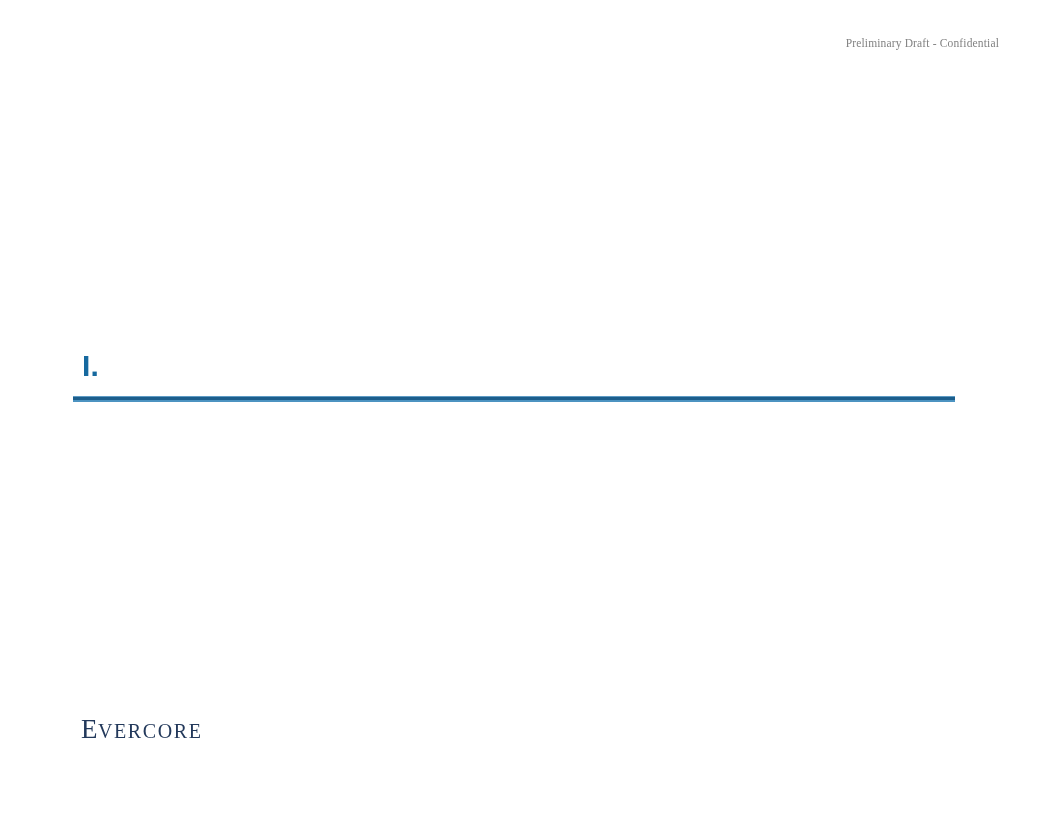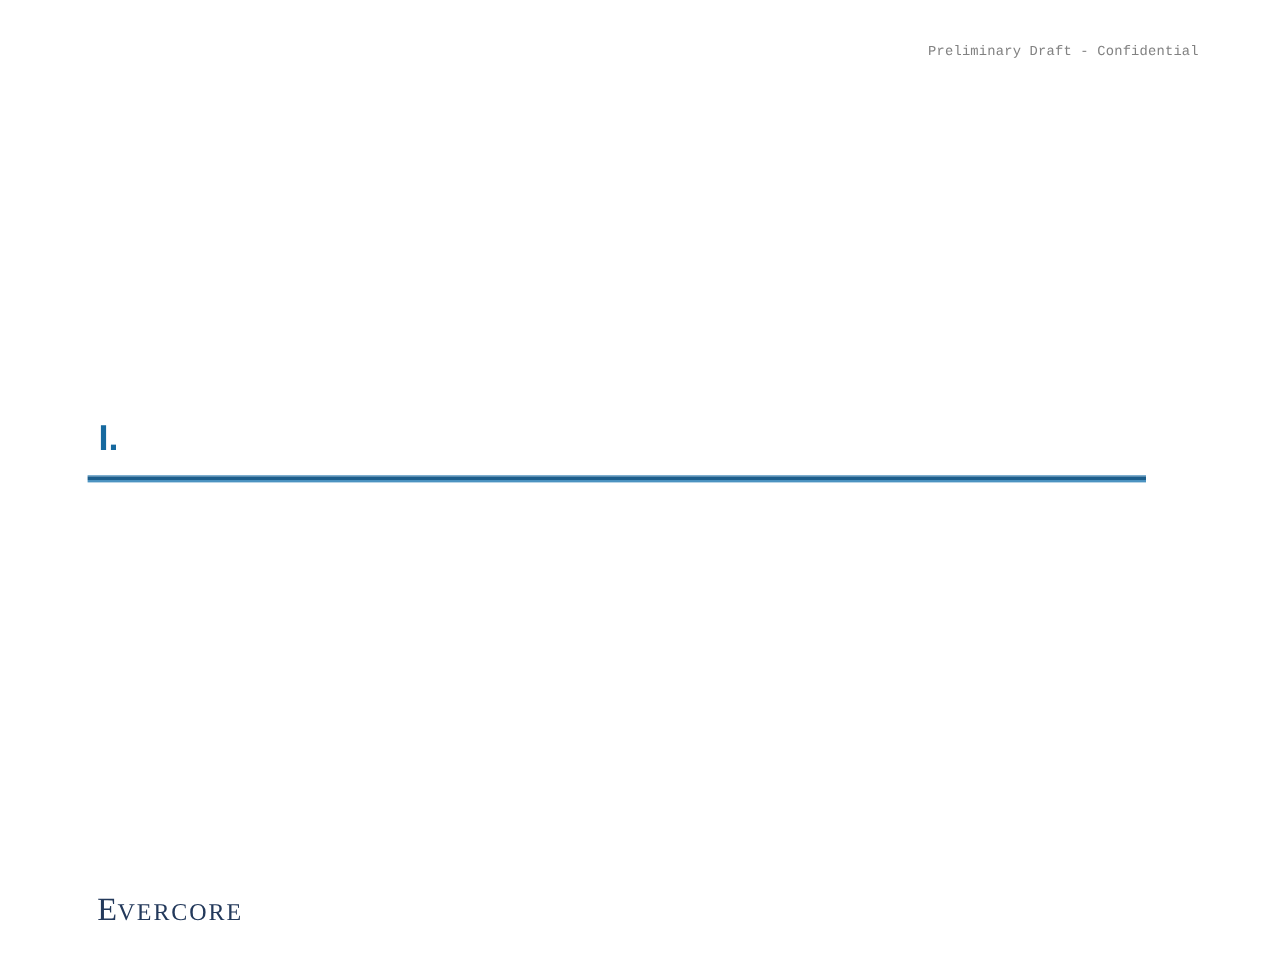--- a/index.html
+++ b/index.html
@@ -20,21 +20,21 @@
     height: 816px;
     background: #ffffff;
     overflow: hidden;
   }
 
   
   .header-note {
     position: absolute;
     top: 36px;
     right: 57px;
-    font-family: Liberation Mono, monospace;
+    font-family: Liberation Serif, serif;
     font-size: 11.5px;
     line-height: 15px;
     letter-spacing: 0.15px;
     color: #828282;
     white-space: nowrap;
     text-align: right;
   }
 
   
   .section-block {
@@ -98,21 +98,20 @@
 
   
   .logo {
     position: absolute;
     left: 81px;
     top: 716px;
     font-family: "Liberation Serif", "DejaVu Serif", serif;
     color: #23395B;
     white-space: nowrap;
     line-height: 1;
-    margin-top: 29px;
   }
   .logo-cap {
     font-size: 27px;
     letter-spacing: 0.5px;
   }
   .logo-rest {
     font-size: 20px;
     letter-spacing: 1.6px;
   }
 </style>

